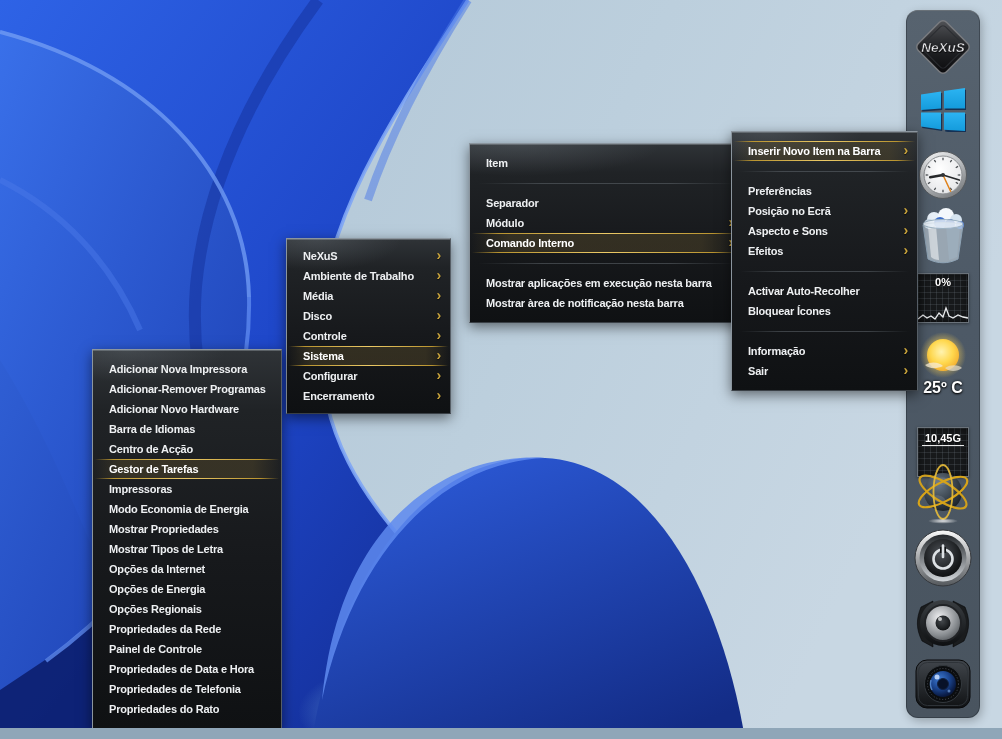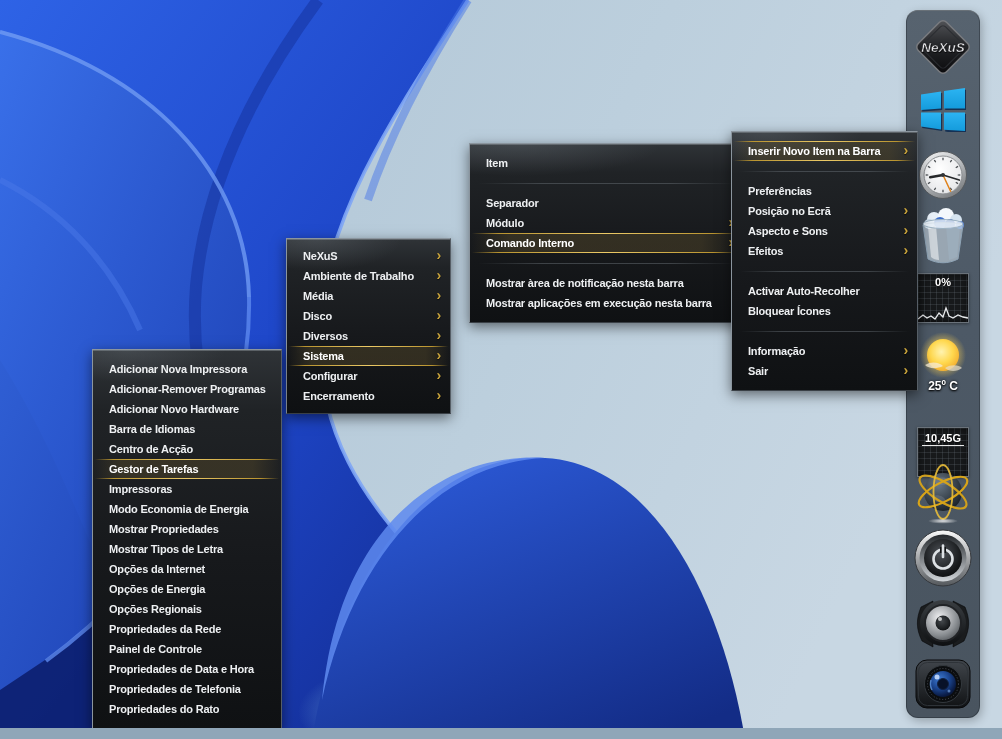--- a/index.html
+++ b/index.html
@@ -16,21 +16,21 @@
   .dock-item{position:absolute;cursor:pointer;}
 
   .meter-panel{width:52px;height:50px;background-color:#17191b;border:1px solid #6a727a;box-sizing:border-box;
         background-image:repeating-linear-gradient(to right,rgba(115,125,135,.22) 0 1px,transparent 1px 6px),
                          repeating-linear-gradient(to bottom,rgba(115,125,135,.22) 0 1px,transparent 1px 6px);
         box-shadow:inset 0 0 7px rgba(0,0,0,.65), 0 1px 3px rgba(0,0,0,.4);position:relative;overflow:hidden;text-align:center;}
   .meter-label{font-size:11px;font-weight:bold;color:#fff;padding-top:2px;text-shadow:0 1px 2px #000;letter-spacing:0;}
   .meter-label.underlined{display:inline-block;border-bottom:1px solid #e9e9e9;padding:0 3px 1px 3px;margin-top:2px;}
   .meter-graph{position:absolute;left:0;bottom:0;}
 
-  .weather-temp{margin-top:-2px;text-align:center;font-size:12px;font-weight:bold;color:#fff;
+  .weather-temp{margin-top:-2px;text-align:center;font-size:16px;font-weight:bold;color:#fff;
         text-shadow:0 1px 2px #000,0 0 3px rgba(0,0,0,.8);}
 
   
   .menu{position:absolute;z-index:5;padding:9px 0;box-sizing:border-box;
         background:linear-gradient(180deg,#2f3337 0%,#202326 16%,#17191c 55%,#0f1113 100%);
         border:1px solid #8b959e;border-bottom-color:#3a4046;border-right-color:#565e66;
         box-shadow:0 4px 12px rgba(0,0,0,.5), inset 0 1px 0 rgba(210,220,228,.28);}
   .menu::before{content:"";position:absolute;left:0;top:0;right:0;height:46px;pointer-events:none;
         background:radial-gradient(ellipse 75% 100% at 18% 0%,rgba(140,150,160,.22),rgba(140,150,160,0) 70%);}
   .mi{position:relative;height:20px;line-height:20px;padding:0 12px 0 16px;color:#eef0f2;
@@ -321,29 +321,29 @@
     </div>
   </div>
 
   <div class="menu" id="menu-insert">
       <div class="mi"><span class="lbl">Item</span></div>
       <div class="menu-sep"></div>
       <div class="mi"><span class="lbl">Separador</span></div>
       <div class="mi"><span class="lbl">Módulo</span><span class="arrow">›</span></div>
       <div class="mi hl"><span class="lbl">Comando Interno</span><span class="arrow">›</span></div>
       <div class="menu-sep"></div>
+      <div class="mi"><span class="lbl">Mostrar aplicações em execução nesta barra</span></div>
       <div class="mi"><span class="lbl">Mostrar àrea de notificação nesta barra</span></div>
-      <div class="mi"><span class="lbl">Mostrar aplicações em execução nesta barra</span></div>
     </div>
   <div class="menu" id="menu-command">
       <div class="mi"><span class="lbl">NeXuS</span><span class="arrow">›</span></div>
       <div class="mi"><span class="lbl">Ambiente de Trabalho</span><span class="arrow">›</span></div>
       <div class="mi"><span class="lbl">Média</span><span class="arrow">›</span></div>
       <div class="mi"><span class="lbl">Disco</span><span class="arrow">›</span></div>
-      <div class="mi"><span class="lbl">Diversos</span><span class="arrow">›</span></div>
+      <div class="mi"><span class="lbl">Controle</span><span class="arrow">›</span></div>
       <div class="mi hl"><span class="lbl">Sistema</span><span class="arrow">›</span></div>
       <div class="mi"><span class="lbl">Configurar</span><span class="arrow">›</span></div>
       <div class="mi"><span class="lbl">Encerramento</span><span class="arrow">›</span></div>
     </div>
   <div class="menu" id="menu-system">
       <div class="mi"><span class="lbl">Adicionar Nova Impressora</span></div>
       <div class="mi"><span class="lbl">Adicionar-Remover Programas</span></div>
       <div class="mi"><span class="lbl">Adicionar Novo Hardware</span></div>
       <div class="mi"><span class="lbl">Barra de Idiomas</span></div>
       <div class="mi"><span class="lbl">Centro de Acção</span></div>

